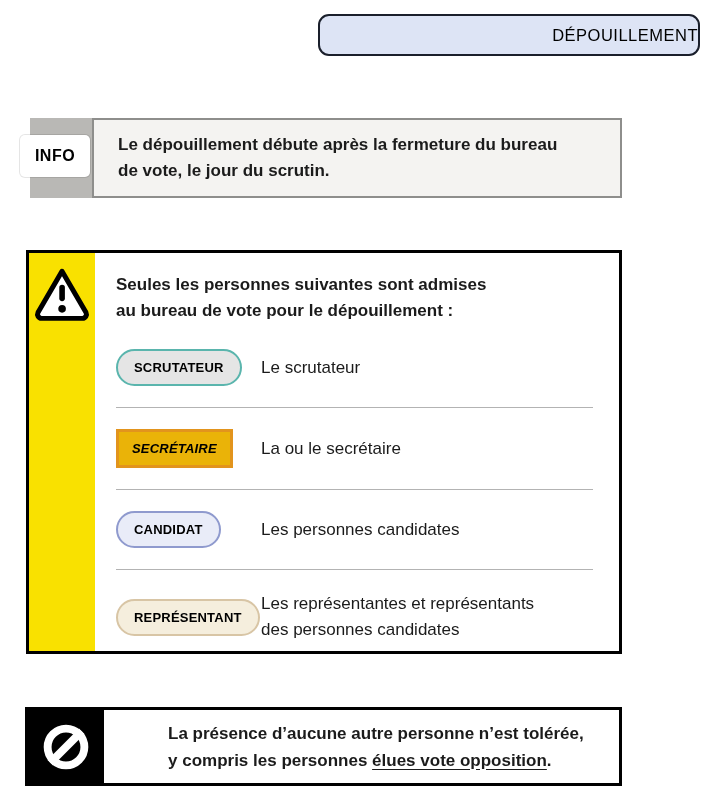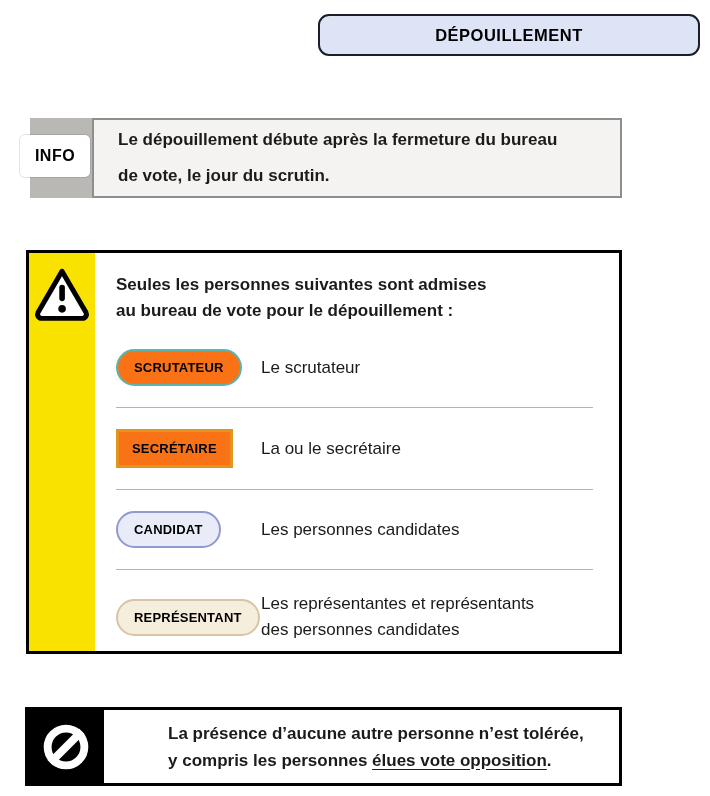--- a/index.html
+++ b/index.html
@@ -18,22 +18,22 @@
   }
 
   
   .banner {
     position: absolute;
     left: 318px; top: 14px;
     width: 382px; height: 42px;
     background: #dde4f5;
     border: 2.5px solid #1a1f2b;
     border-radius: 11px;
-    display: flex; align-items: center; justify-content: center;
-    font-size: 16.5px; font-weight: 700;
+    display: flex; align-items: center; justify-content: flex-end;
+    font-size: 16.5px; font-weight: 400;
     letter-spacing: 0.5px;
     color: #000;
   }
 
   
   .info-section {
     position: absolute;
     left: 30px; top: 118px;
     width: 592px; height: 80px;
   }
@@ -44,21 +44,21 @@
     background: #b9b8b5;
   }
   .info-content {
     position: absolute;
     left: 62px; top: 0; bottom: 0; right: 0;
     background: #f4f3f1;
     border: 2px solid #8e8e8c;
     display: flex; align-items: center;
     padding-left: 24px; padding-right: 10px;
     font-size: 17px; font-weight: 700;
-    line-height: 36px;
+    line-height: 26px;
     white-space: pre-line;
   }
   .info-tab {
     position: absolute;
     left: -10px; top: 17px;
     width: 70px; height: 42px;
     background: #ffffff;
     border-radius: 5px;
     box-shadow: 0 0 0 1px rgba(0,0,0,0.10);
     display: flex; align-items: center; justify-content: center;
@@ -170,29 +170,29 @@
         <rect x="29" y="21" width="6.2" height="18" rx="3.1" fill="#000000"></rect>
         <circle cx="32.1" cy="47.5" r="4.2" fill="#000000"></circle>
       </svg>
     </div>
     <div class="warning-content">
       <div class="warning-heading">Seules les personnes suivantes sont admises
 au bureau de vote pour le dépouillement :</div>
 
       <div class="person-row">
         <div class="badge-cell">
-          <span class="badge" style="border-color: rgb(90, 181, 173); background-color: #f97316;">SCRUTATEUR</span>
+          <span class="badge" style="border-color: rgb(90, 181, 173); background-color: #e5e5e5;">SCRUTATEUR</span>
         </div>
         <div class="person-text">Le scrutateur</div>
       </div>
       <div class="divider"></div>
 
       <div class="person-row">
         <div class="badge-cell">
-          <span class="badge rect" style="border-color: rgb(226, 148, 29); background-color: #f97316;">SECRÉTAIRE</span>
+          <span class="badge rect" style="border-color: rgb(226, 148, 29); background-color: #eab308; font-style: italic;">SECRÉTAIRE</span>
         </div>
         <div class="person-text">La ou le secrétaire</div>
       </div>
       <div class="divider"></div>
 
       <div class="person-row">
         <div class="badge-cell">
           <span class="badge" style="border-color: rgb(143, 154, 206); background-color: rgb(233, 236, 248);">CANDIDAT</span>
         </div>
         <div class="person-text">Les personnes candidates</div>

